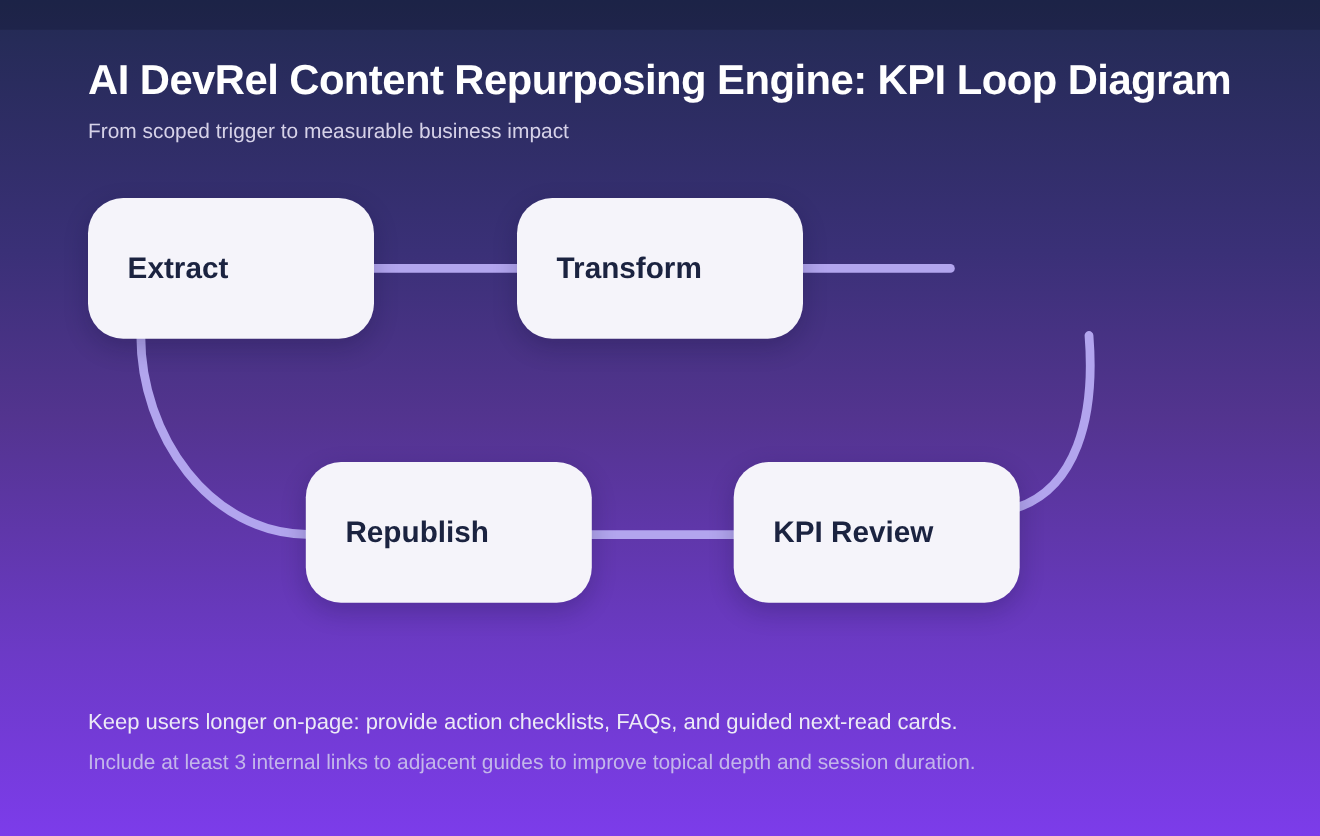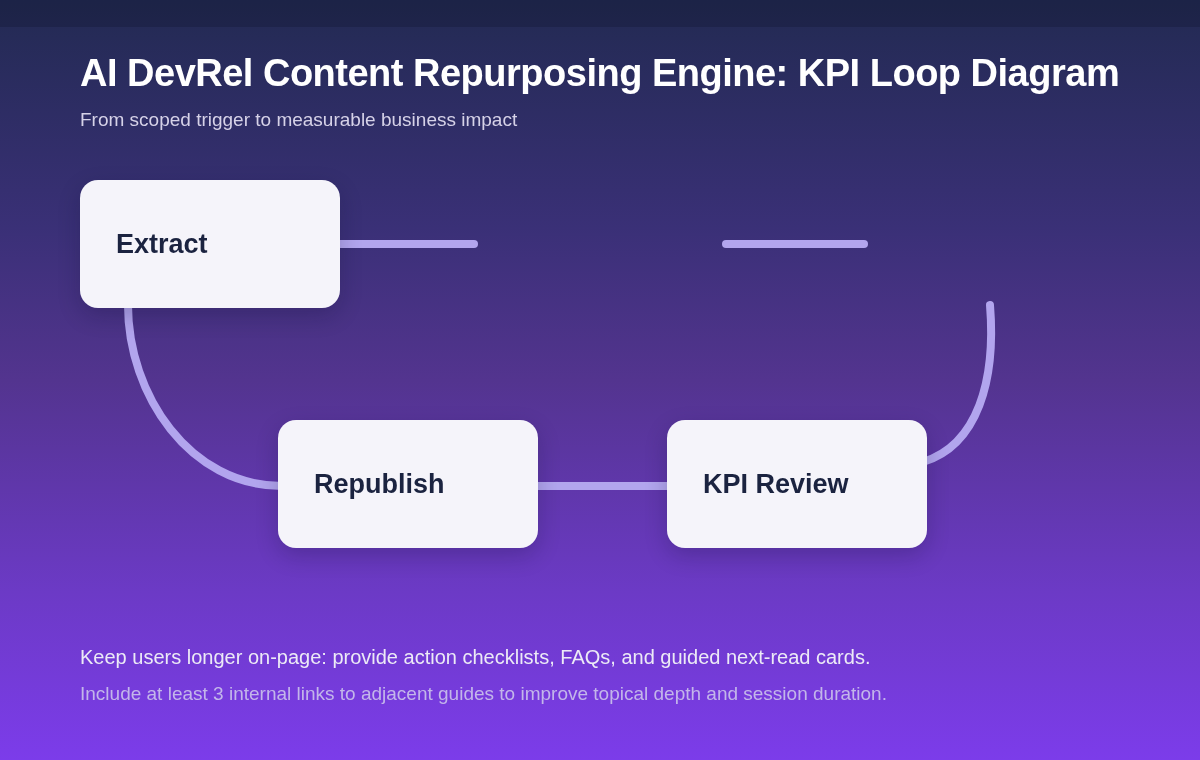--- a/index.html
+++ b/index.html
@@ -19,21 +19,21 @@
     letter-spacing: -0.5px; white-space: nowrap;
   }
   .page-subtitle {
     margin-top: 14px; color: #d6d2e8; font-size: 19px; white-space: nowrap;
   }
   .diagram { position: absolute; left: 0; top: 0; width: 1200px; height: 760px; }
   .connectors { position: absolute; left: 0; top: 0; }
   .connector { fill: none; stroke: #b2a5ee; stroke-width: 8px; stroke-linecap: round; }
   .node {
     position: absolute; width: 260px; height: 128px;
-    background: #f5f4fa; border-radius: 18px;
+    background: #f5f4fa; border-radius: 32px;
     display: flex; align-items: center; padding-left: 36px;
     color: #1b2340; font-size: 27px; font-weight: bold;
     box-shadow: 0 8px 22px rgba(12, 12, 45, 0.22);
     white-space: nowrap;
   }
   .node-extract    { left: 80px;  top: 180px; }
   .node-transform  { left: 470px; top: 180px; }
   .node-package    { left: 860px; top: 180px; }
   .node-republish  { left: 278px; top: 420px; }
   .node-kpi-review { left: 667px; top: 420px; }
@@ -56,20 +56,23 @@
     <line class="connector" x1="336" y1="244" x2="474" y2="244"></line>
     <line class="connector" x1="726" y1="244" x2="864" y2="244"></line>
     <line class="connector" x1="534" y1="486" x2="671" y2="486"></line>
     <path class="connector" d="M128,305 C128,395 190,486 282,486"></path>
     <path class="connector" d="M990,305 C996,380 978,445 923,462"></path>
   </svg>
 
   <div class="node node-extract">
     <span>Extract</span>
   </div>
+  <div class="node node-transform">
+    <span>Transform</span>
+  </div>
   <div class="node node-kpi-review">
     <span>KPI Review</span>
   </div>
   <div class="node node-republish">
     <span>Republish</span>
   </div>
 </div>
 
 <div class="footer">
   <div class="footer-line1">Keep users longer on-page: provide action checklists, FAQs, and guided next-read cards.</div>

